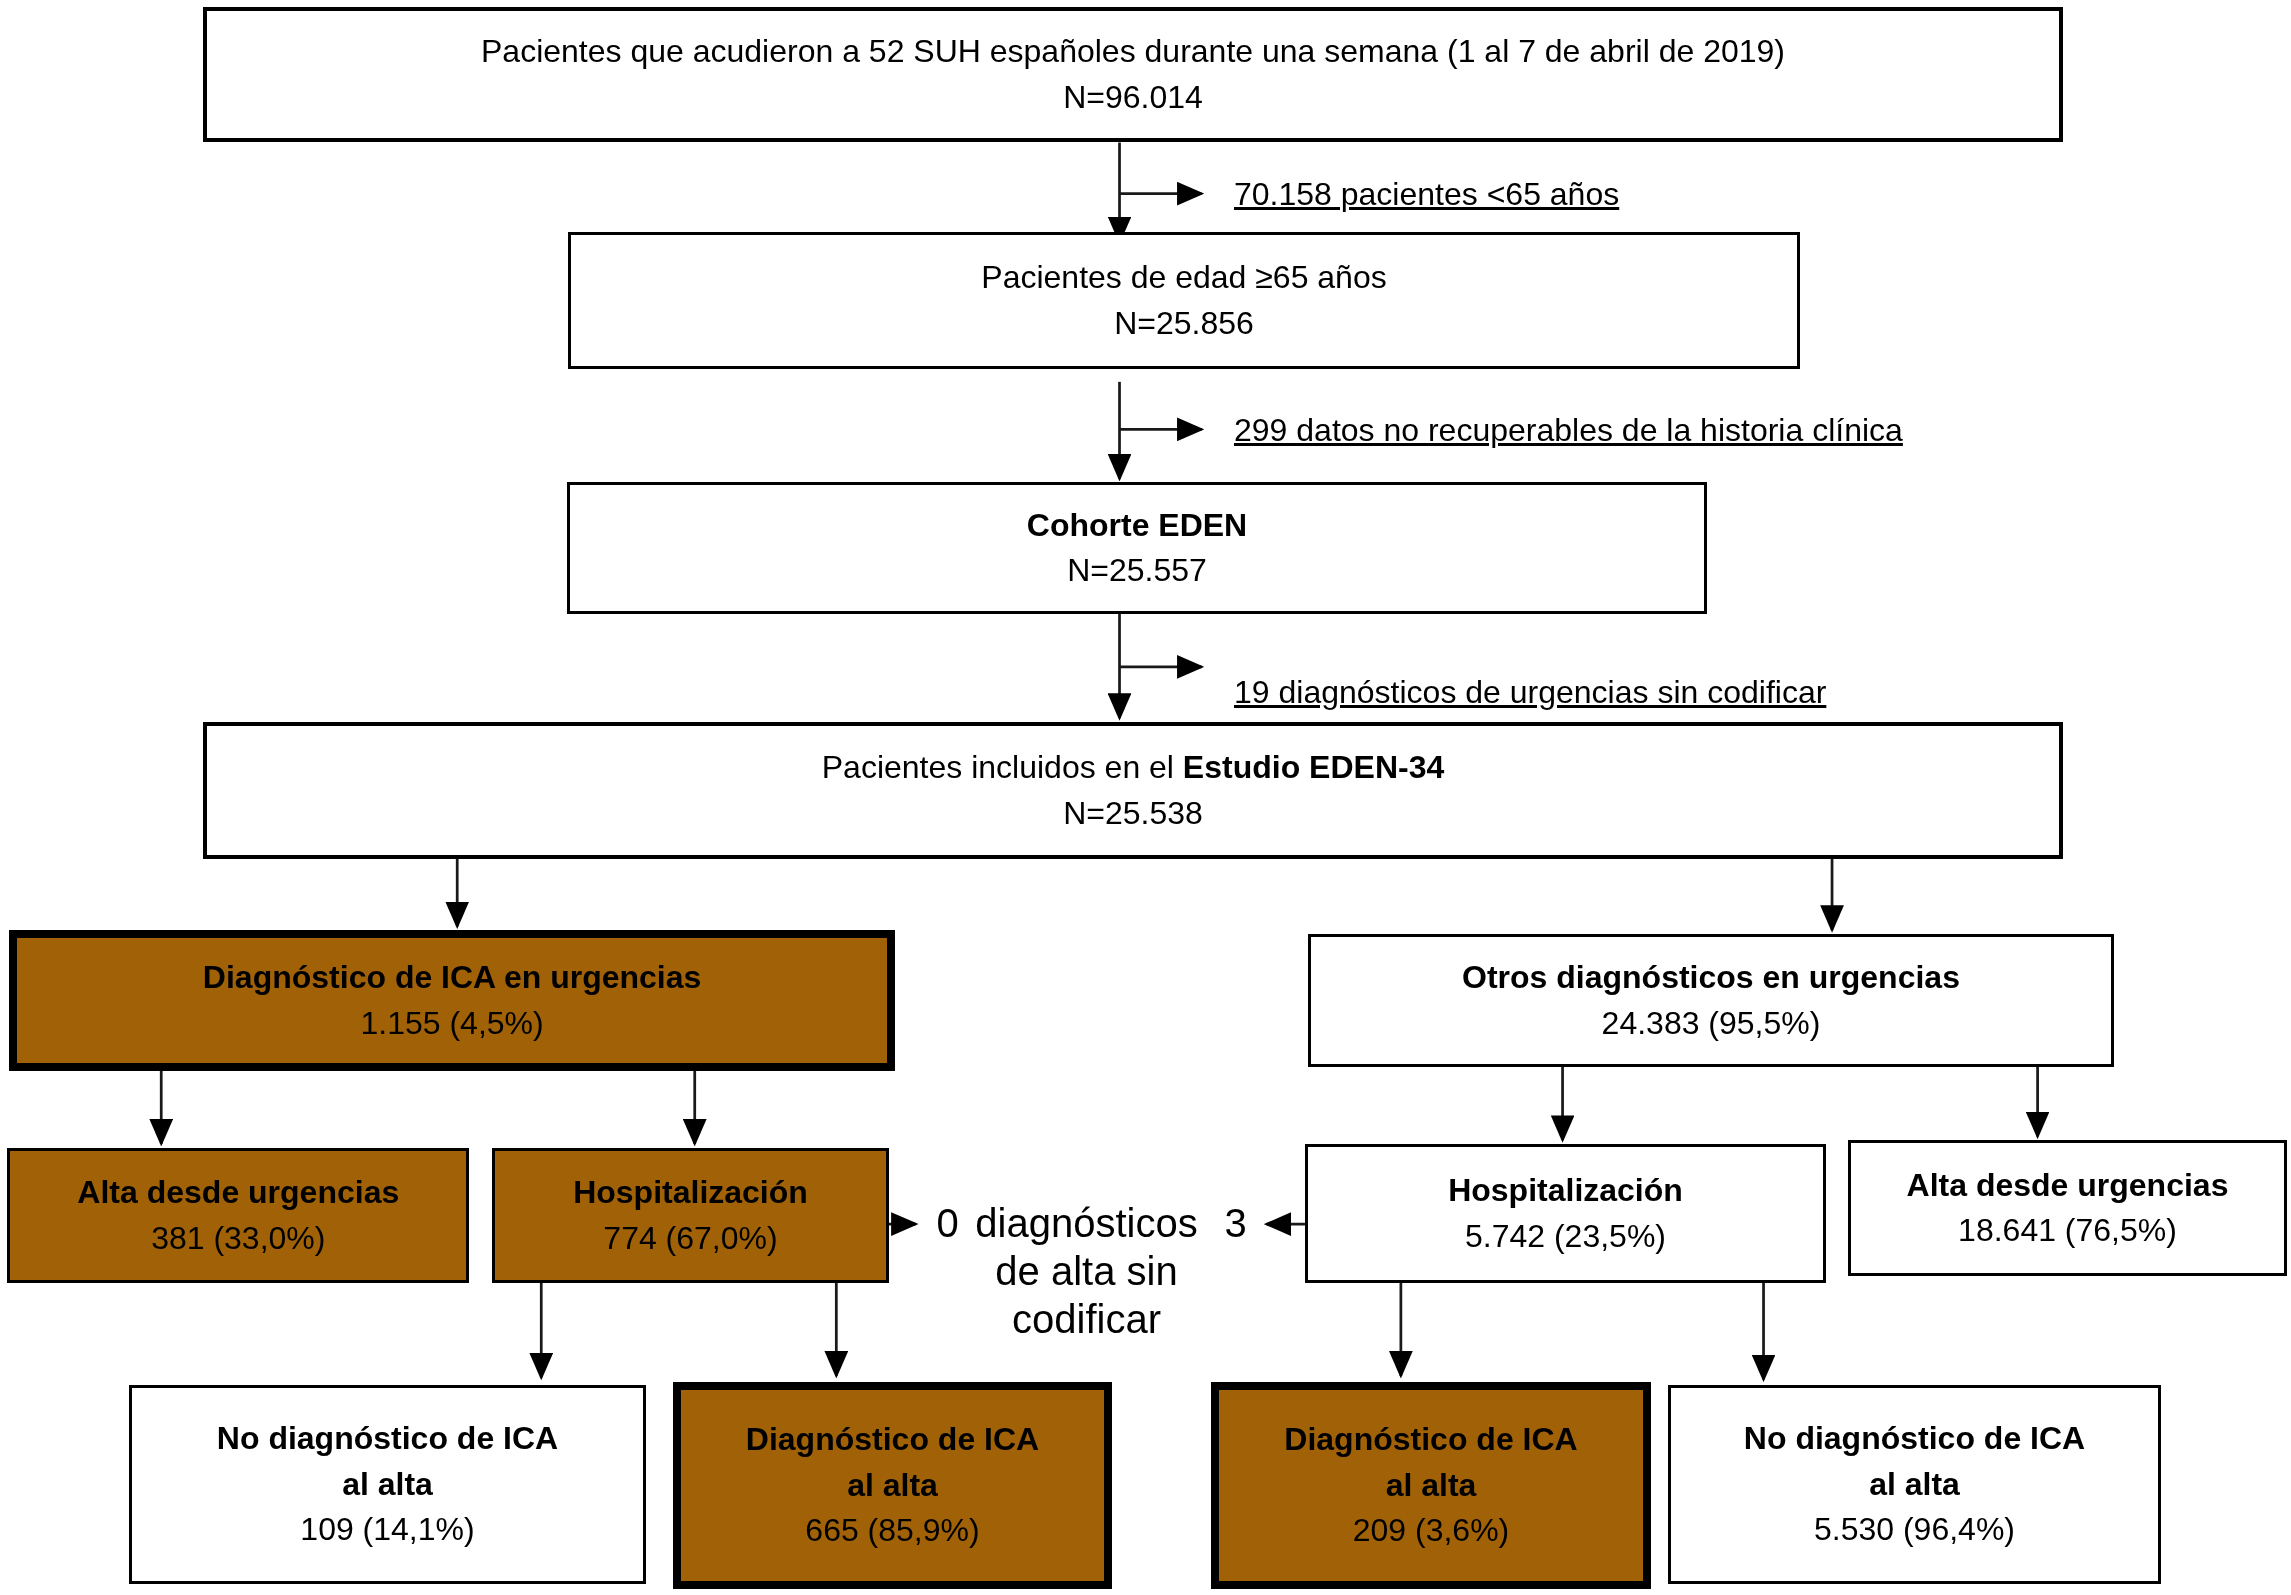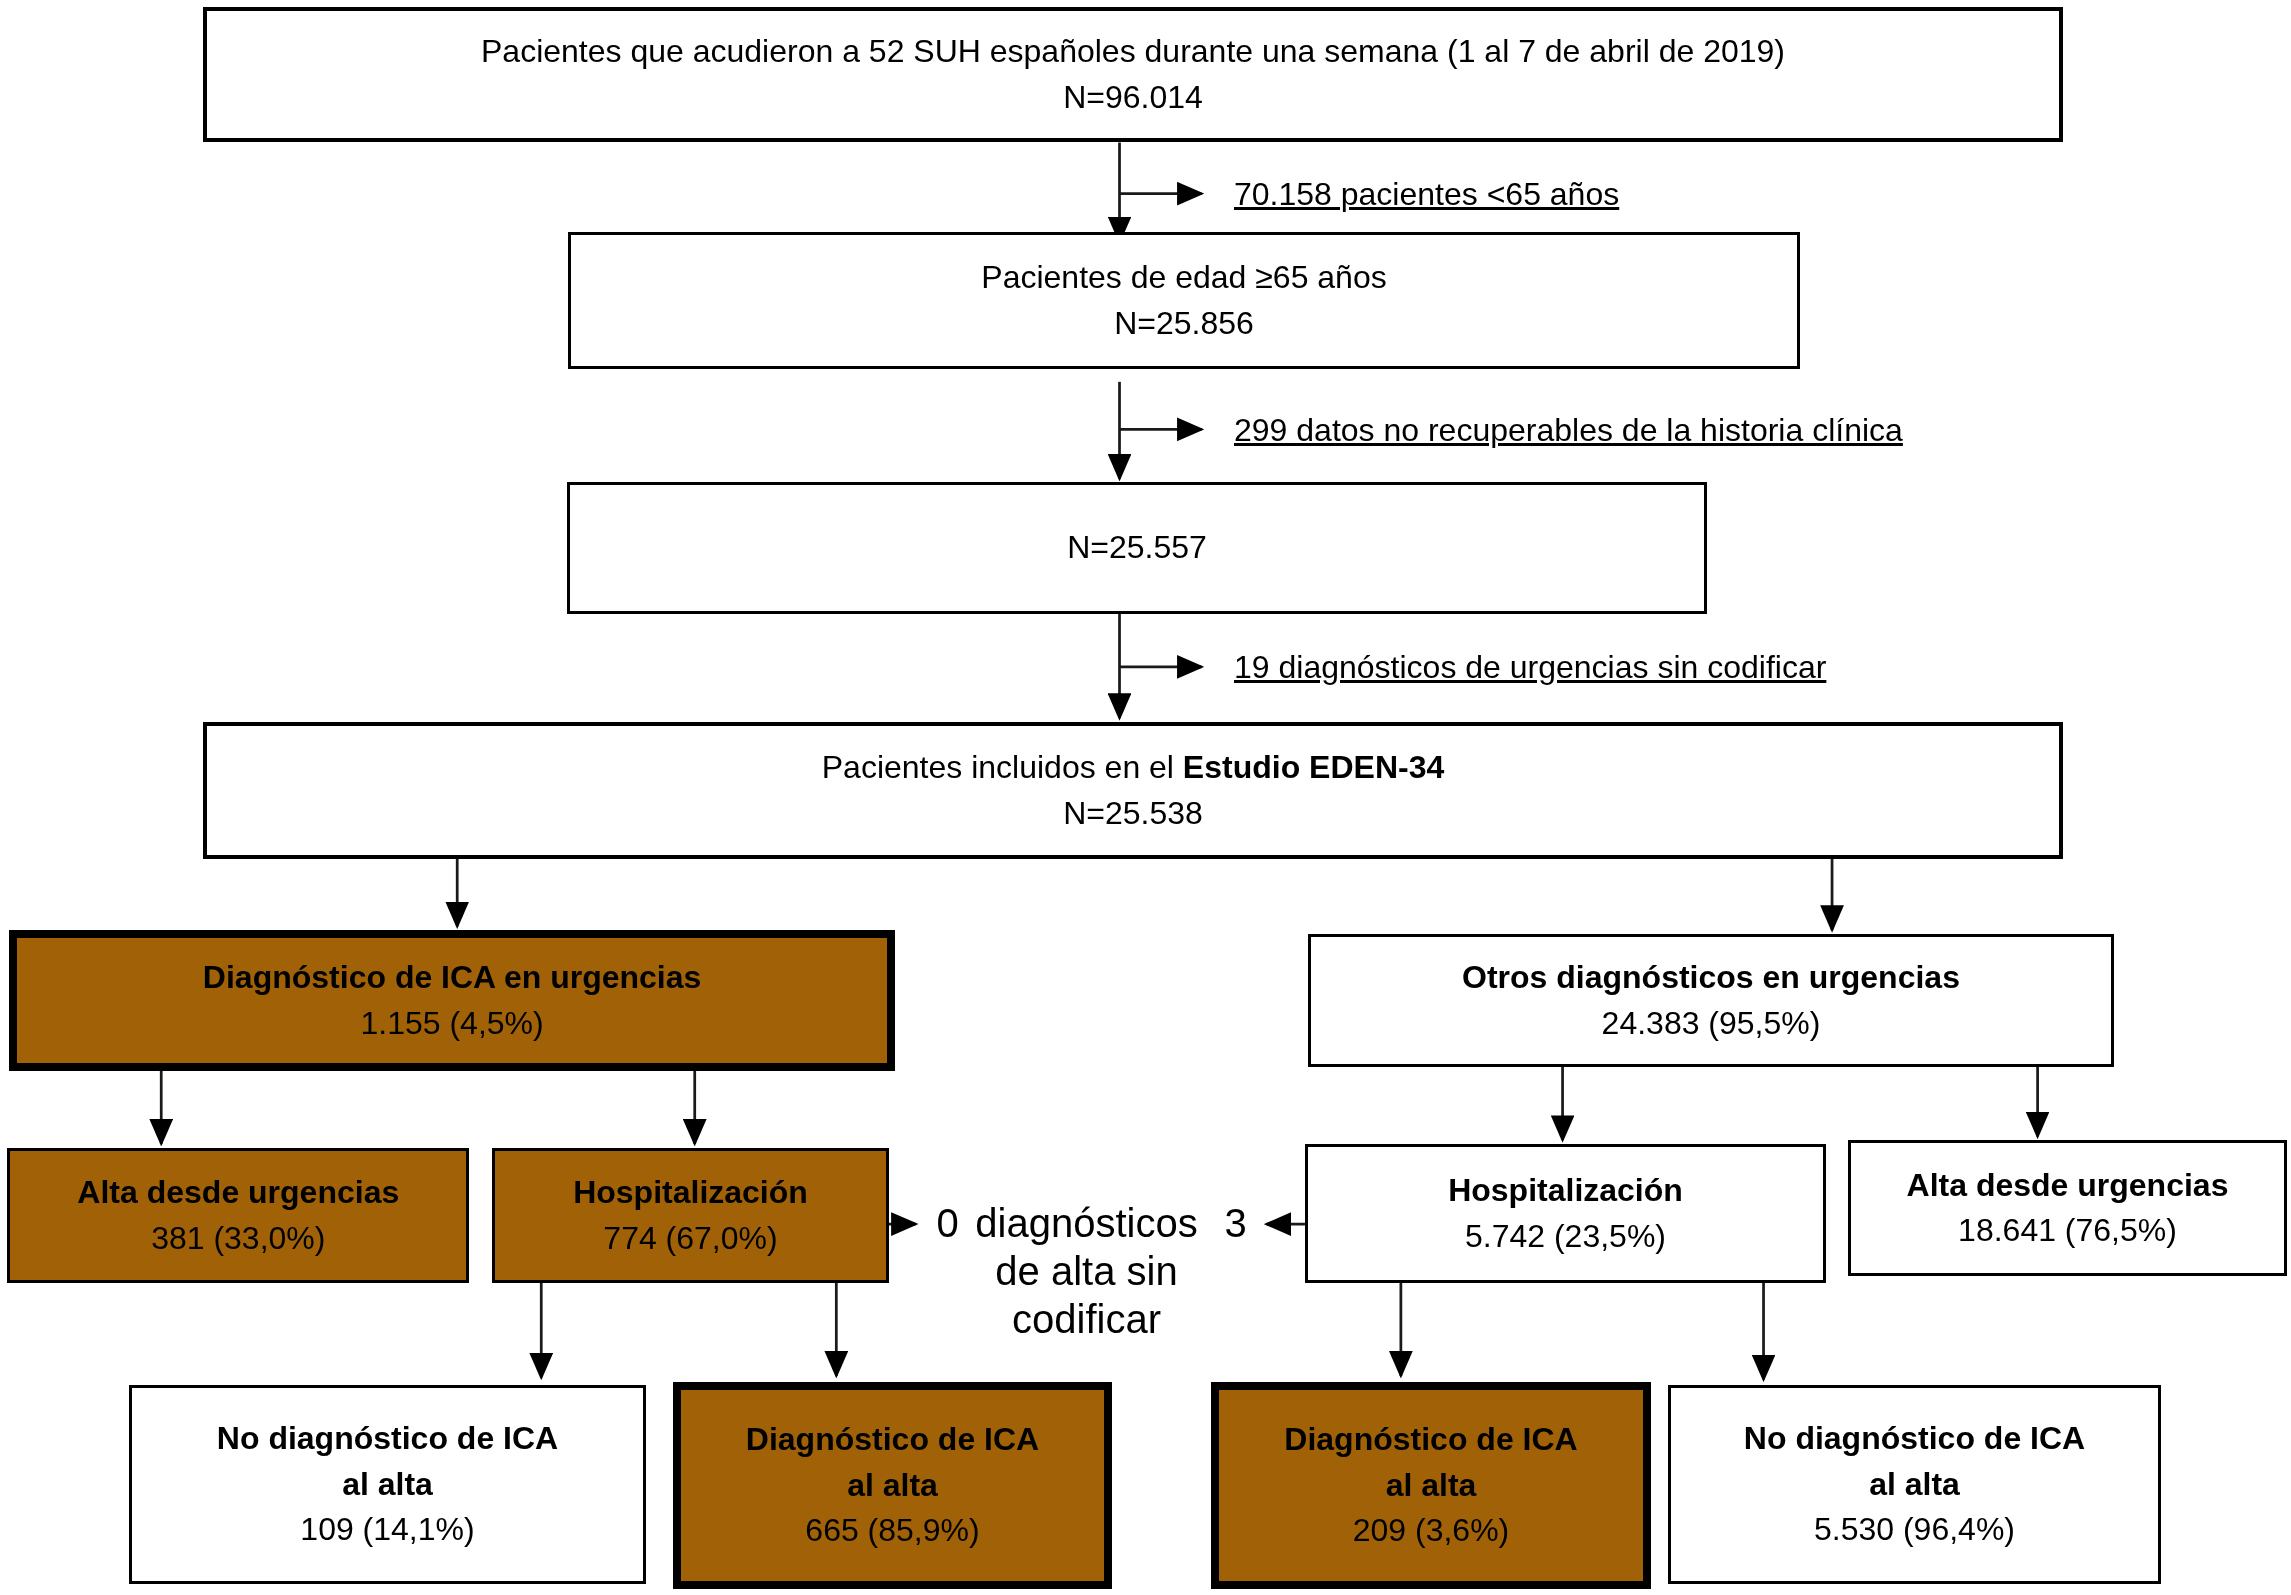--- a/index.html
+++ b/index.html
@@ -67,24 +67,25 @@
   <div class="side-label" style="left:1234px;top:170px">70.158 pacientes &lt;65 años</div>
 
   <div class="box" style="left:568px;top:232px;width:1232px;height:137px">
     <div>Pacientes de edad ≥65 años</div>
     <div>N=25.856</div>
   </div>
 
   <div class="side-label" style="left:1234px;top:406px">299 datos no recuperables de la historia clínica</div>
 
   <div class="box" style="left:567px;top:482px;width:1140px;height:132px">
+    <div class="bold">Cohorte EDEN</div>
     <div>N=25.557</div>
   </div>
 
-  <div class="side-label" style="left:1234px;top:643px">19 diagnósticos de urgencias sin codificar</div>
+  <div class="side-label" style="left:1234px;top:668px">19 diagnósticos de urgencias sin codificar</div>
 
   <div class="box b5" style="left:203px;top:722px;width:1860px;height:137px">
     <div class="nowrap"><span>Pacientes incluidos en el </span><span class="bold">Estudio EDEN-34</span></div>
     <div>N=25.538</div>
   </div>
 
   <div class="box thick gray" style="left:9.1px;top:930px;width:886px;height:141px">
     <div class="bold">Diagnóstico de ICA en urgencias</div>
     <div>1.155 (4,5%)</div>
   </div>

